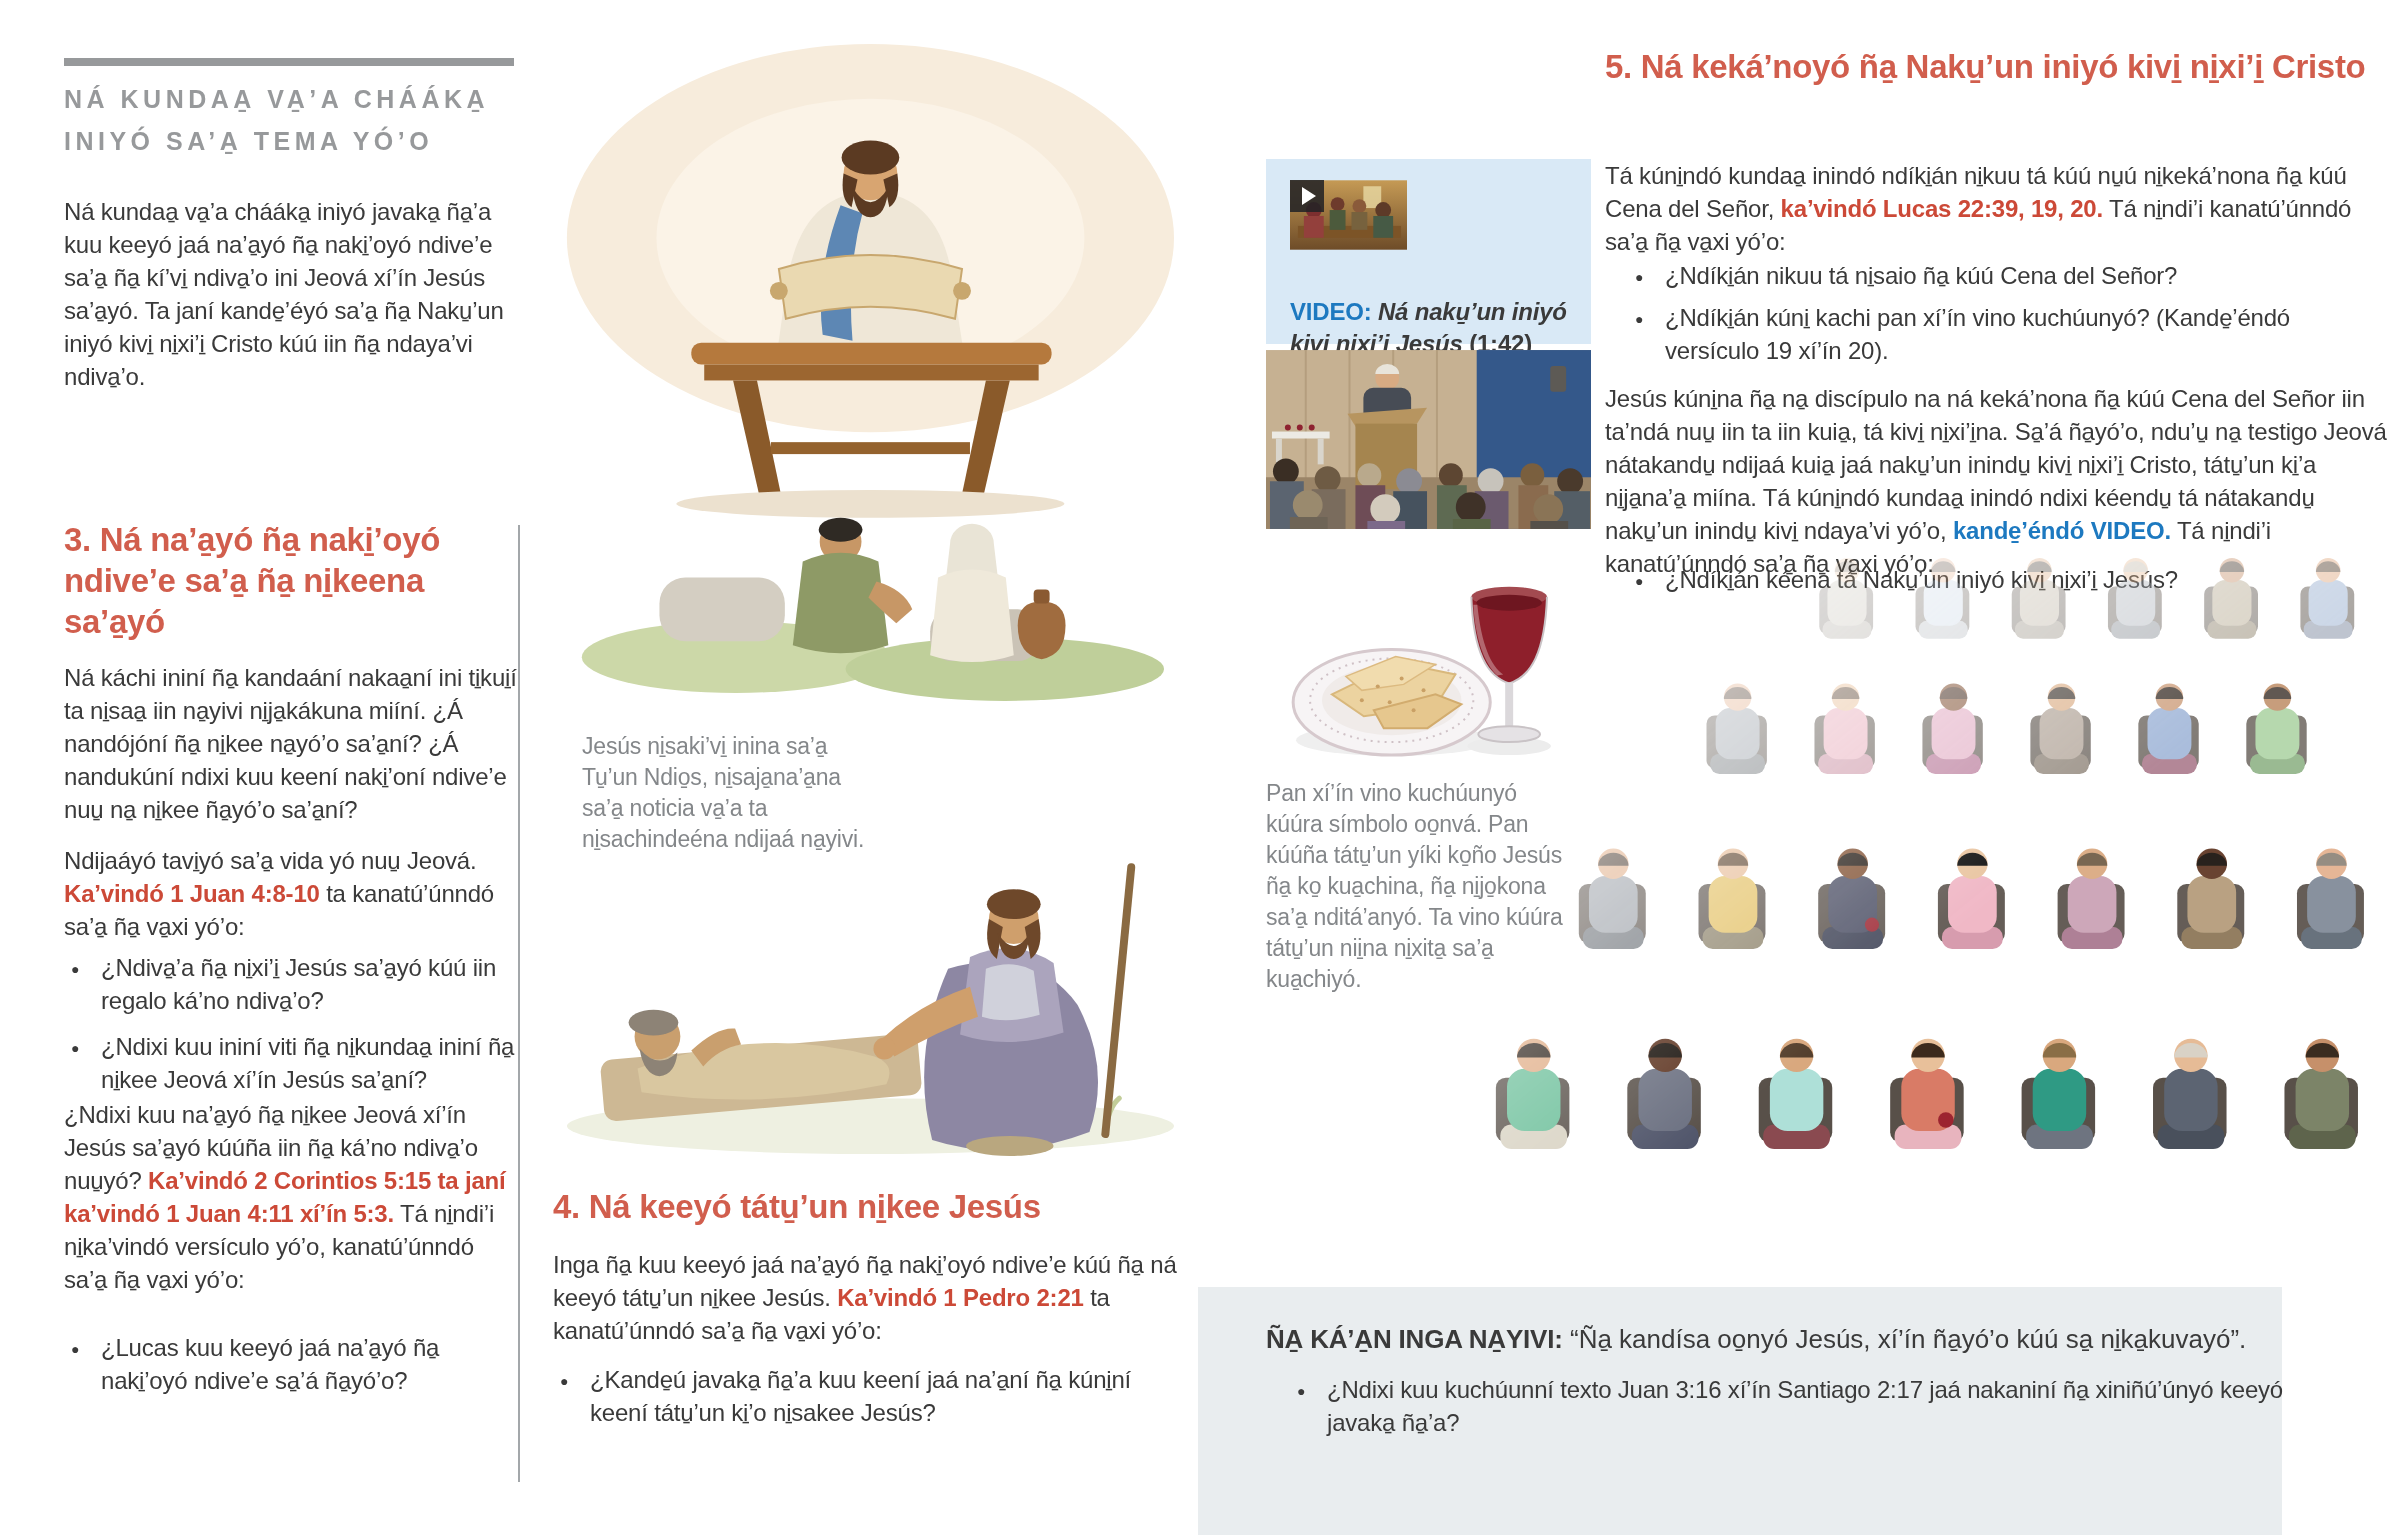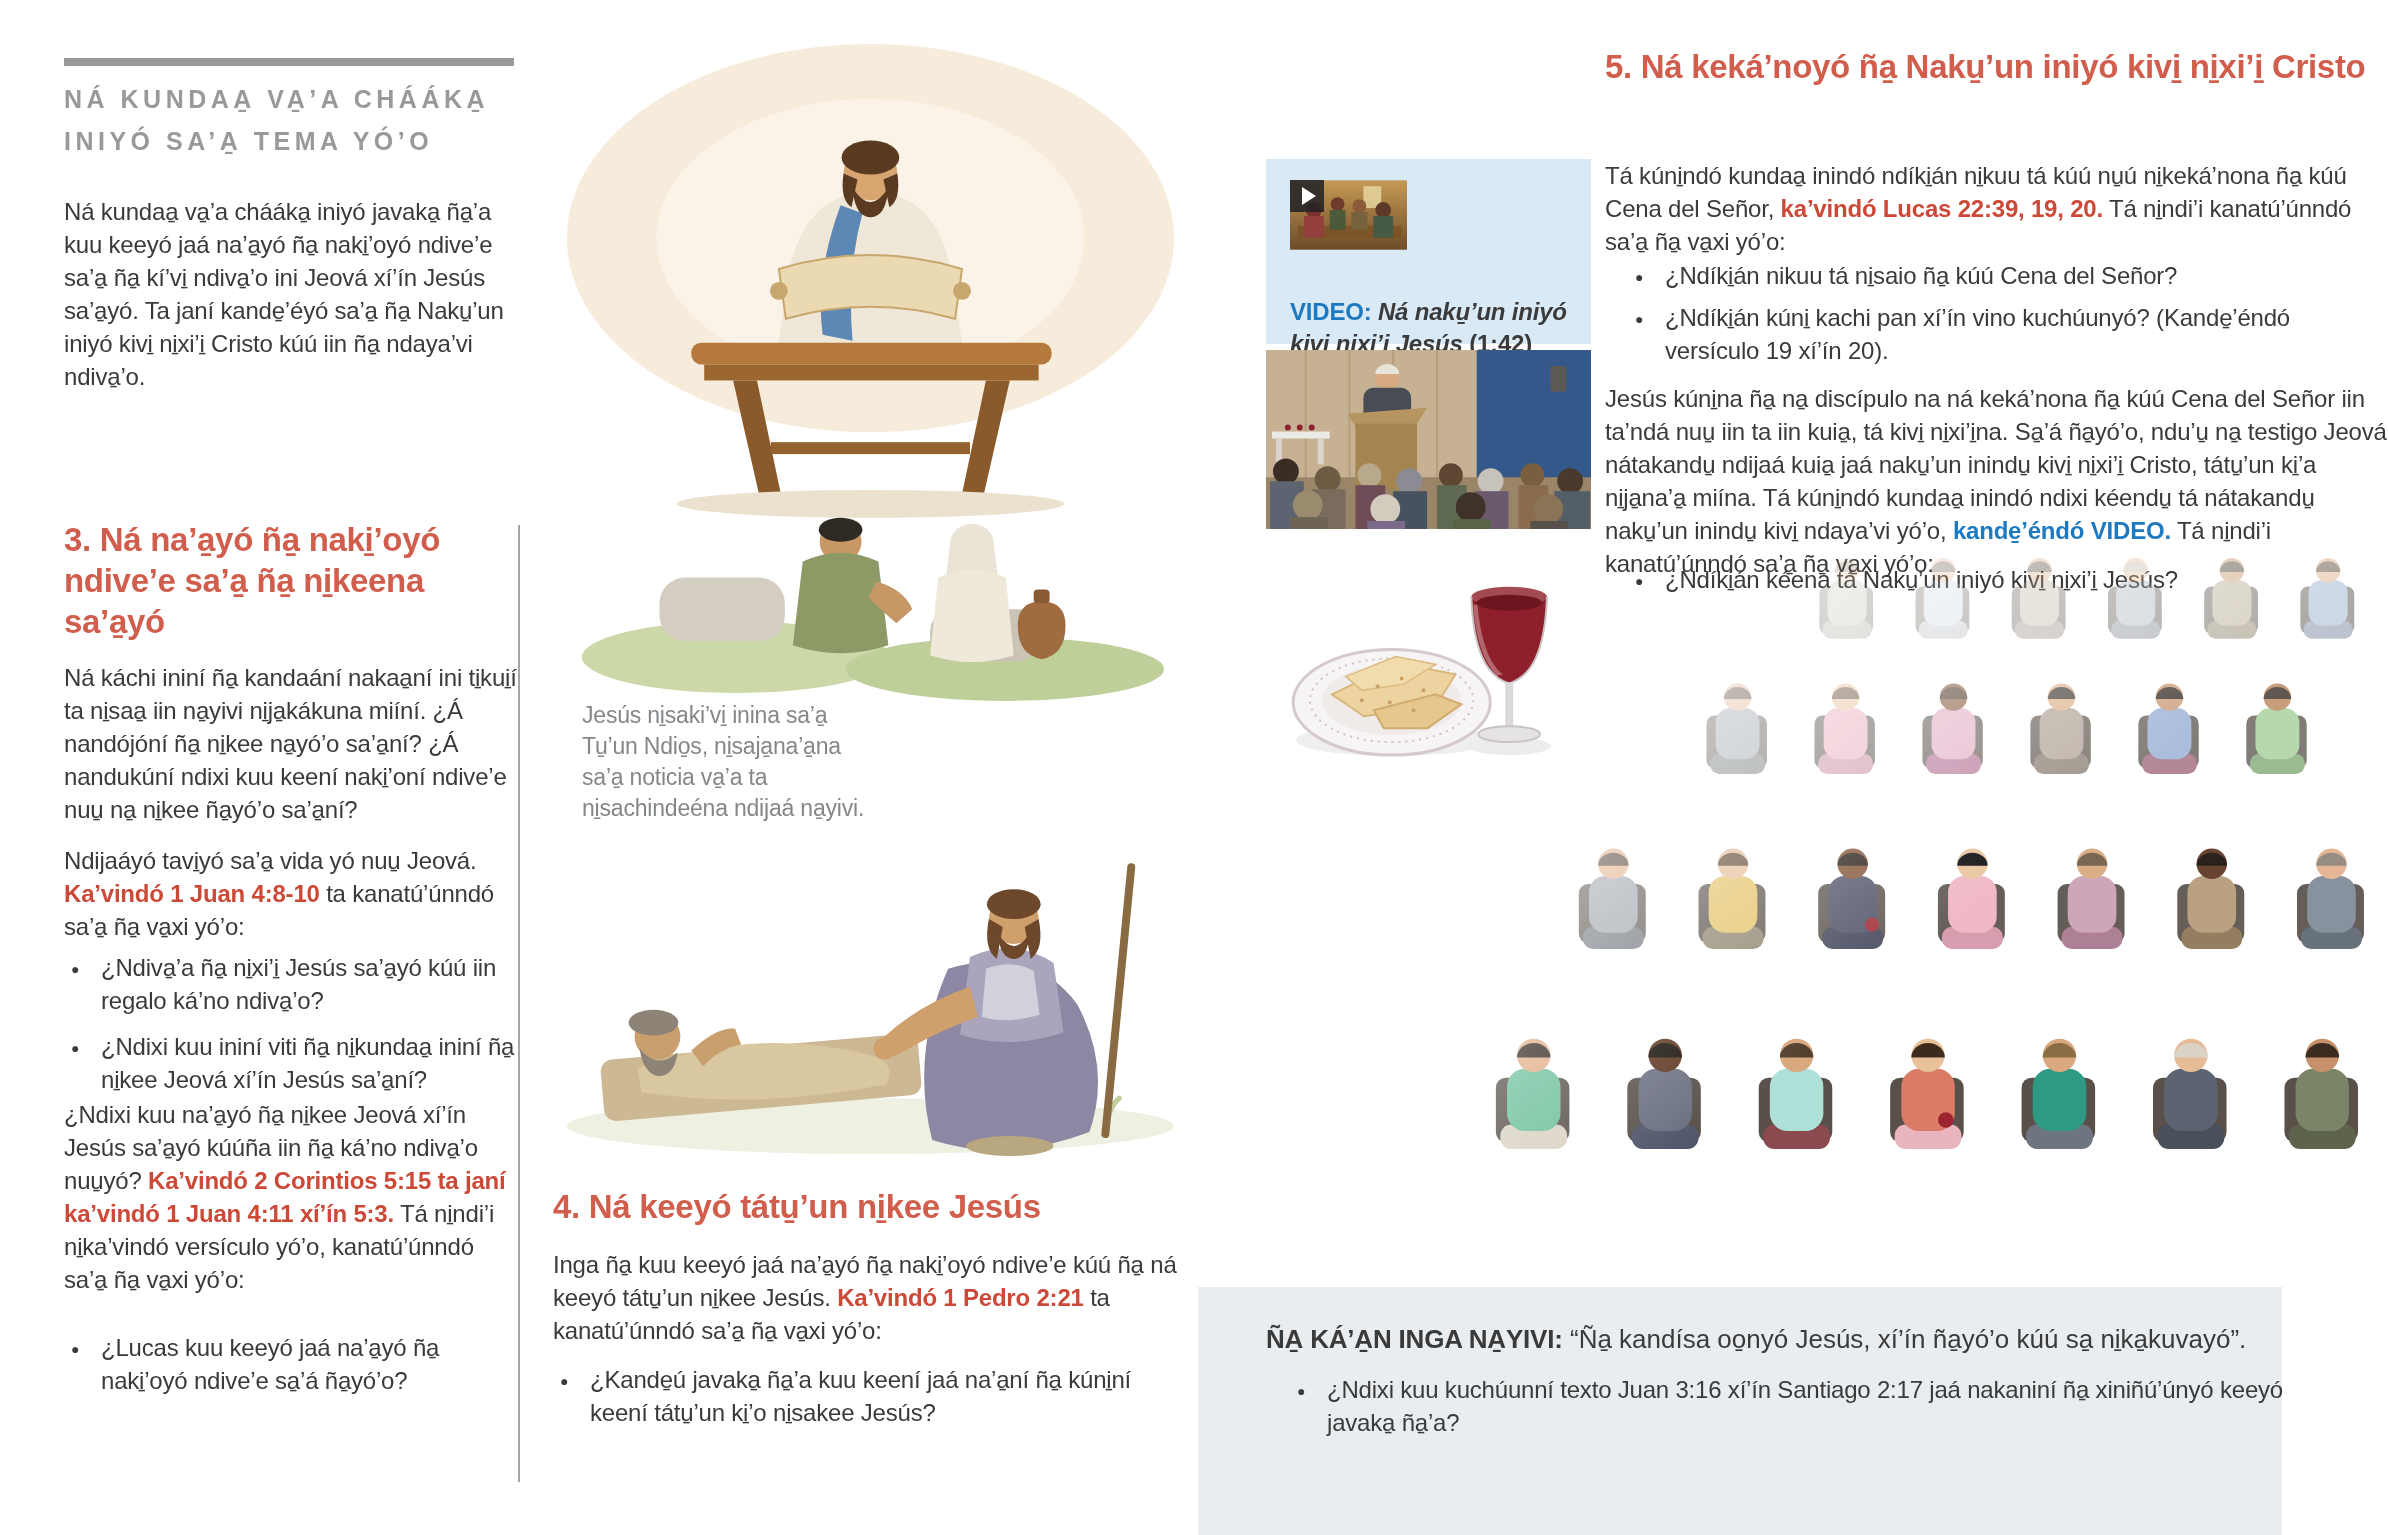--- a/index.html
+++ b/index.html
@@ -106,21 +106,21 @@
 
       <circle cx="432" cy="532" r="20" fill="#d8a97e"></circle>
       <path d="M410,522 a22,20 0 0 1 44,0 l4,34 q-26,-10 -52,0 z" fill="#e9e4d6"></path>
       <path d="M398,556 q34,-16 68,0 l8,78 q-42,14 -84,0 z" fill="#efe9da"></path>
 
       <path d="M502,580 q24,0 24,24 q0,30 -24,34 q-24,-4 -24,-34 q0,-24 24,-24 z" fill="#a06c3f"></path>
       <rect x="494" y="568" width="16" height="14" rx="4" fill="#8a5a32"></rect>
     </svg>
   </div>
 
-  <p class="abs caption" style="left:582px;top:700px;width:297px;">Jesús ni̱saki’vi̱ inina sa’a̱ Tu̱’un Ndio̱s, ni̱saja̱na’a̱na sa’a̱ noticia va̱’a ta ni̱sachindeéna ndijaá na̱yivi.</p>
+  <p class="abs caption" style="left:582px;top:731px;width:297px;">Jesús ni̱saki’vi̱ inina sa’a̱ Tu̱’un Ndio̱s, ni̱saja̱na’a̱na sa’a̱ noticia va̱’a ta ni̱sachindeéna ndijaá na̱yivi.</p>
 
   <div class="abs" style="left:542px;top:708px;width:637px;height:460px;">
     <svg width="637" height="460" viewBox="0 0 640 462">
       <ellipse cx="330" cy="420" rx="305" ry="28" fill="#eef0e1"></ellipse>
       <path d="M70,402 q10,-22 6,-34 M92,404 q2,-26 12,-34 M540,420 q10,-22 4,-36 M566,424 q4,-24 14,-32" stroke="#c2cd99" stroke-width="5" fill="none" stroke-linecap="round"></path>
 
       <g transform="rotate(-5 220 370)">
           <rect x="60" y="340" width="320" height="62" rx="12" fill="#cdb894"></rect>
         </g>
 
@@ -274,20 +274,21 @@
       <ellipse cx="224" cy="52" rx="38" ry="10" fill="#a34a50"></ellipse>
       <ellipse cx="224" cy="58" rx="33" ry="8" fill="#6e1620"></ellipse>
       <path d="M192,60 C196,100 206,122 218,130 L212,131 C200,120 190,96 188,60 Z" fill="#ffffff" opacity="0.32"></path>
       <path d="M186,52 C188,108 202,132 224,139" fill="none" stroke="#c9c3c6" stroke-width="2"></path>
       <path d="M262,52 C260,108 246,132 224,139" fill="none" stroke="#c9c3c6" stroke-width="2"></path>
       <rect x="220" y="138" width="8" height="48" fill="#dbd8db"></rect>
       <ellipse cx="224" cy="190" rx="31" ry="8" fill="#e5e2e5" stroke="#c9c3c6" stroke-width="2"></ellipse>
     </svg>
   </div>
 
+  <p class="abs caption" style="left:1266px;top:778px;width:308px;">Pan xí’ín vino kuchúunyó kúúra símbolo oo̱nvá. Pan kúúña tátu̱’un yíki ko̱ño Jesús ña̱ ko̱ kua̱china, ña̱ ni̱jo̱kona sa’a̱ nditá’anyó. Ta vino kúúra tátu̱’un nii̱na ni̱xita̱ sa’a̱ kua̱chiyó.</p>
 
   <div class="abs big-illo" style="left:1488px;top:549px;width:900px;height:737px;">
     <svg width="900" height="737" viewBox="0 0 905 741">
       <defs>
         <g id="pfig">
           <rect x="16" y="46" width="66" height="58" rx="9" fill="#585049"></rect>
           <rect x="20" y="88" width="60" height="22" rx="10" fill="var(--pants,#5a5f66)"></rect>
           <rect x="26" y="38" width="48" height="56" rx="16" fill="var(--coat,#8a8f96)"></rect>
           <circle cx="50" cy="26" r="15" fill="var(--skin,#e0ac85)"></circle>
           <path d="M35,28 a15,13 0 1 1 30,0 z" fill="var(--hair,#3c2e22)"></path>

